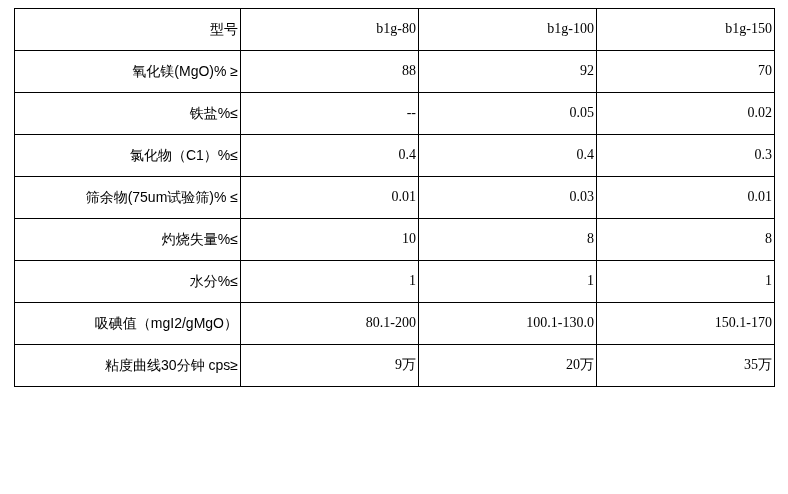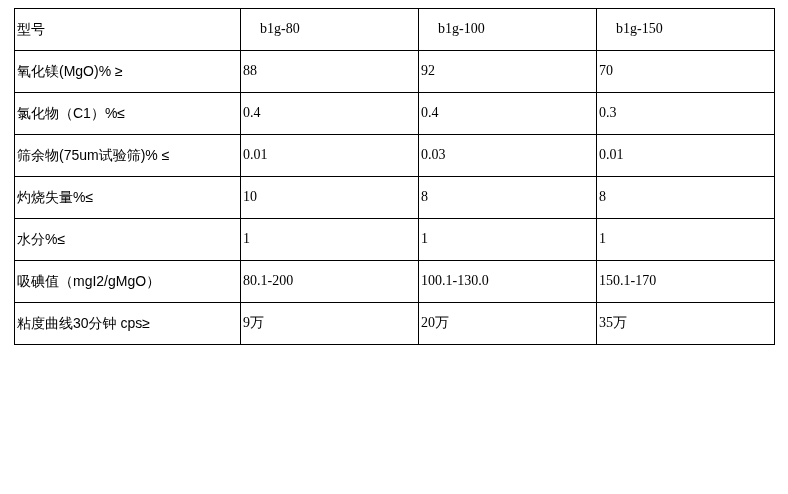--- a/index.html
+++ b/index.html
@@ -27,21 +27,21 @@
     table-layout: fixed;
     border: 1px solid #000000;
   }
   table.spec col.c0 { width: 226px; }
   table.spec col.c1 { width: 178px; }
   table.spec col.c2 { width: 178px; }
   table.spec col.c3 { width: 178px; }
   table.spec td {
     border: 1px solid #000000;
     height: 41px;
-    text-align: left;
+    text-align: right;
     vertical-align: middle;
     font-size: 14px;
     line-height: 1.2;
     padding: 0 2px;
     white-space: nowrap;
   }
   td.label {
     font-size: 14.5px;
   }
   td.value {
@@ -77,20 +77,26 @@
 
       <tr>
         <td class="label">氧化镁(MgO)% ≥</td>
         <td class="value">88</td>
         <td class="value">92</td>
         <td class="value">70</td>
       </tr>
 
 
 
+      <tr>
+        <td class="label">铁盐%≤</td>
+        <td class="value">--</td>
+        <td class="value">0.05</td>
+        <td class="value">0.02</td>
+      </tr>
 
       <tr>
         <td class="label">氯化物（C1）%≤</td>
         <td class="value">0.4</td>
         <td class="value">0.4</td>
         <td class="value">0.3</td>
       </tr>
 
       <tr>
         <td class="label">筛余物(75um试验筛)% ≤</td>

